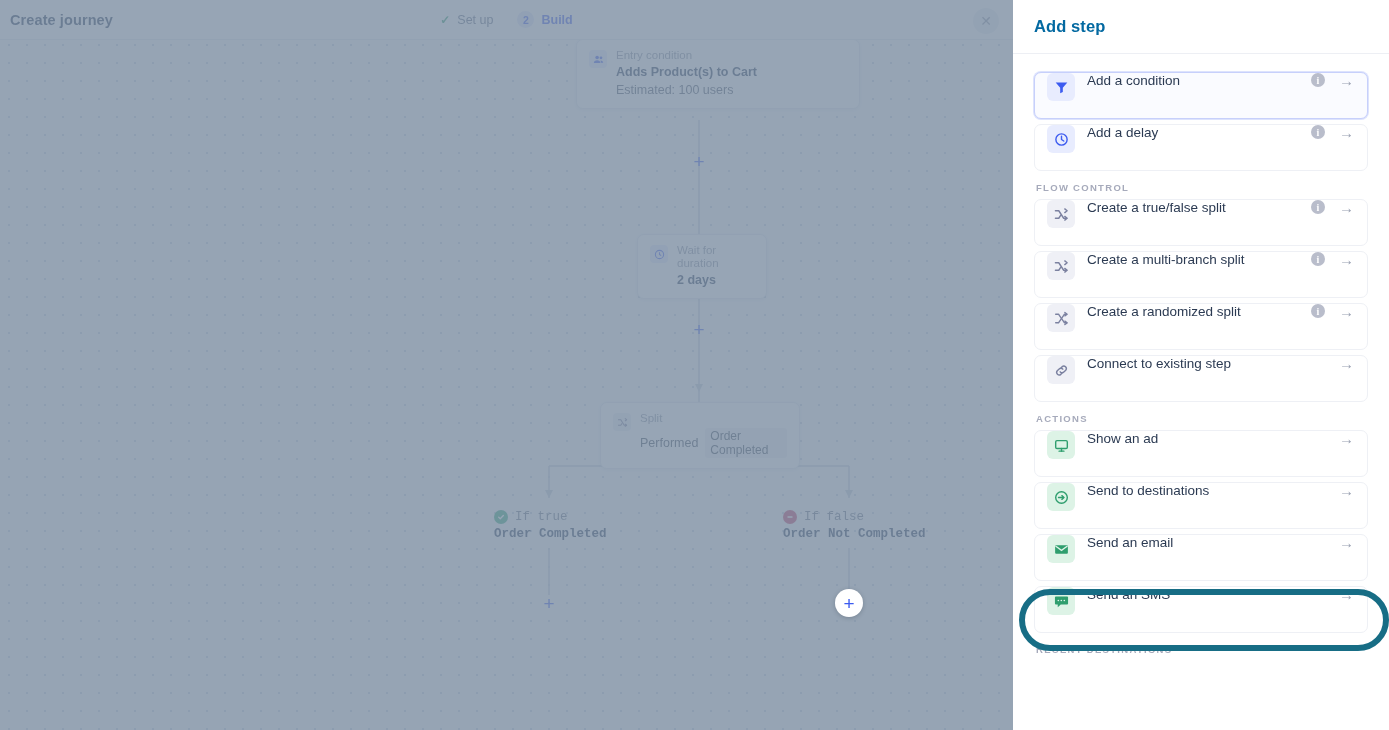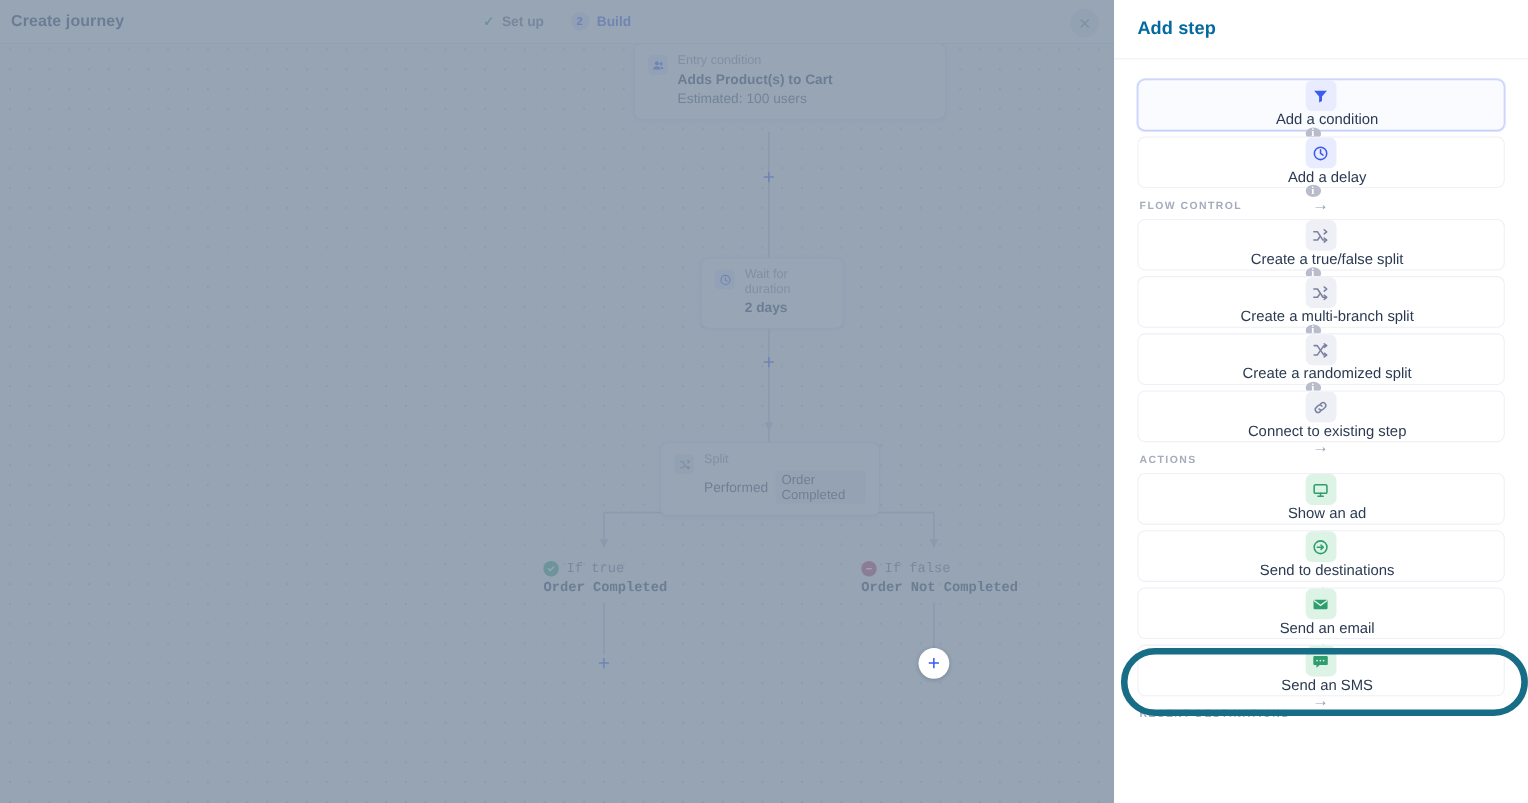--- a/index.html
+++ b/index.html
@@ -40,21 +40,21 @@
     z-index: 10;
   }
   .journey-title {
     margin-left: 10px;
     font-size: 14.5px; font-weight: 700; color: #253858;
     letter-spacing: .1px;
   }
   .steps { position: absolute; left: 0; right: 0; display: flex; justify-content: center; gap: 24px; align-items: center; }
   .step { display: flex; align-items: center; gap: 7px; font-size: 12.5px; }
   .step .check { color: #2f9e6e; font-size: 12px; font-weight: 700; }
-  .step .lbl-done { color: #5e6c84; font-weight: 700; }
+  .step .lbl-done { color: #5e6c84; font-weight: 400; }
   .step .num {
     width: 17px; height: 17px; border-radius: 50%;
     background: #dfe4fb; color: #3c5bf0;
     font-size: 10.5px; font-weight: 700;
     display: flex; align-items: center; justify-content: center;
   }
   .step .lbl-active { color: #3c5bf0; font-weight: 700; }
   .close-btn {
     position: absolute; right: 14px; top: 8px;
     width: 26px; height: 26px; border-radius: 50%;
@@ -140,29 +140,28 @@
   .panel-title { font-size: 16.5px; font-weight: 700; color: #0369a1; letter-spacing: .1px; }
   .panel-body { padding: 18px 21px 0 21px; overflow: hidden; }
 
   .group-label {
     font-size: 9.5px; letter-spacing: 1.3px;
     color: #a6aabb; font-weight: 600;
     margin: 11px 0 6px 2px; text-transform: uppercase;
   }
   .opt {
     position: relative;
-    display: flex; align-items: center;
+    display: flex; align-items: flex-start;
     height: 47px;
     border: 1px solid #eef0f5;
     border-radius: 7px;
     background: #ffffff;
     padding: 0 13px 0 12px;
     margin-bottom: 5px;
     cursor: pointer;
-    flex-direction: column;
   }
   .opt.selected {
     border-color: #c7d0fb;
     background: #fafbff;
     box-shadow: 0 0 0 1px #dde3fd;
   }
   .opt .oicon {
     width: 28px; height: 28px; border-radius: 6px;
     display: flex; align-items: center; justify-content: center;
     flex: 0 0 28px;

